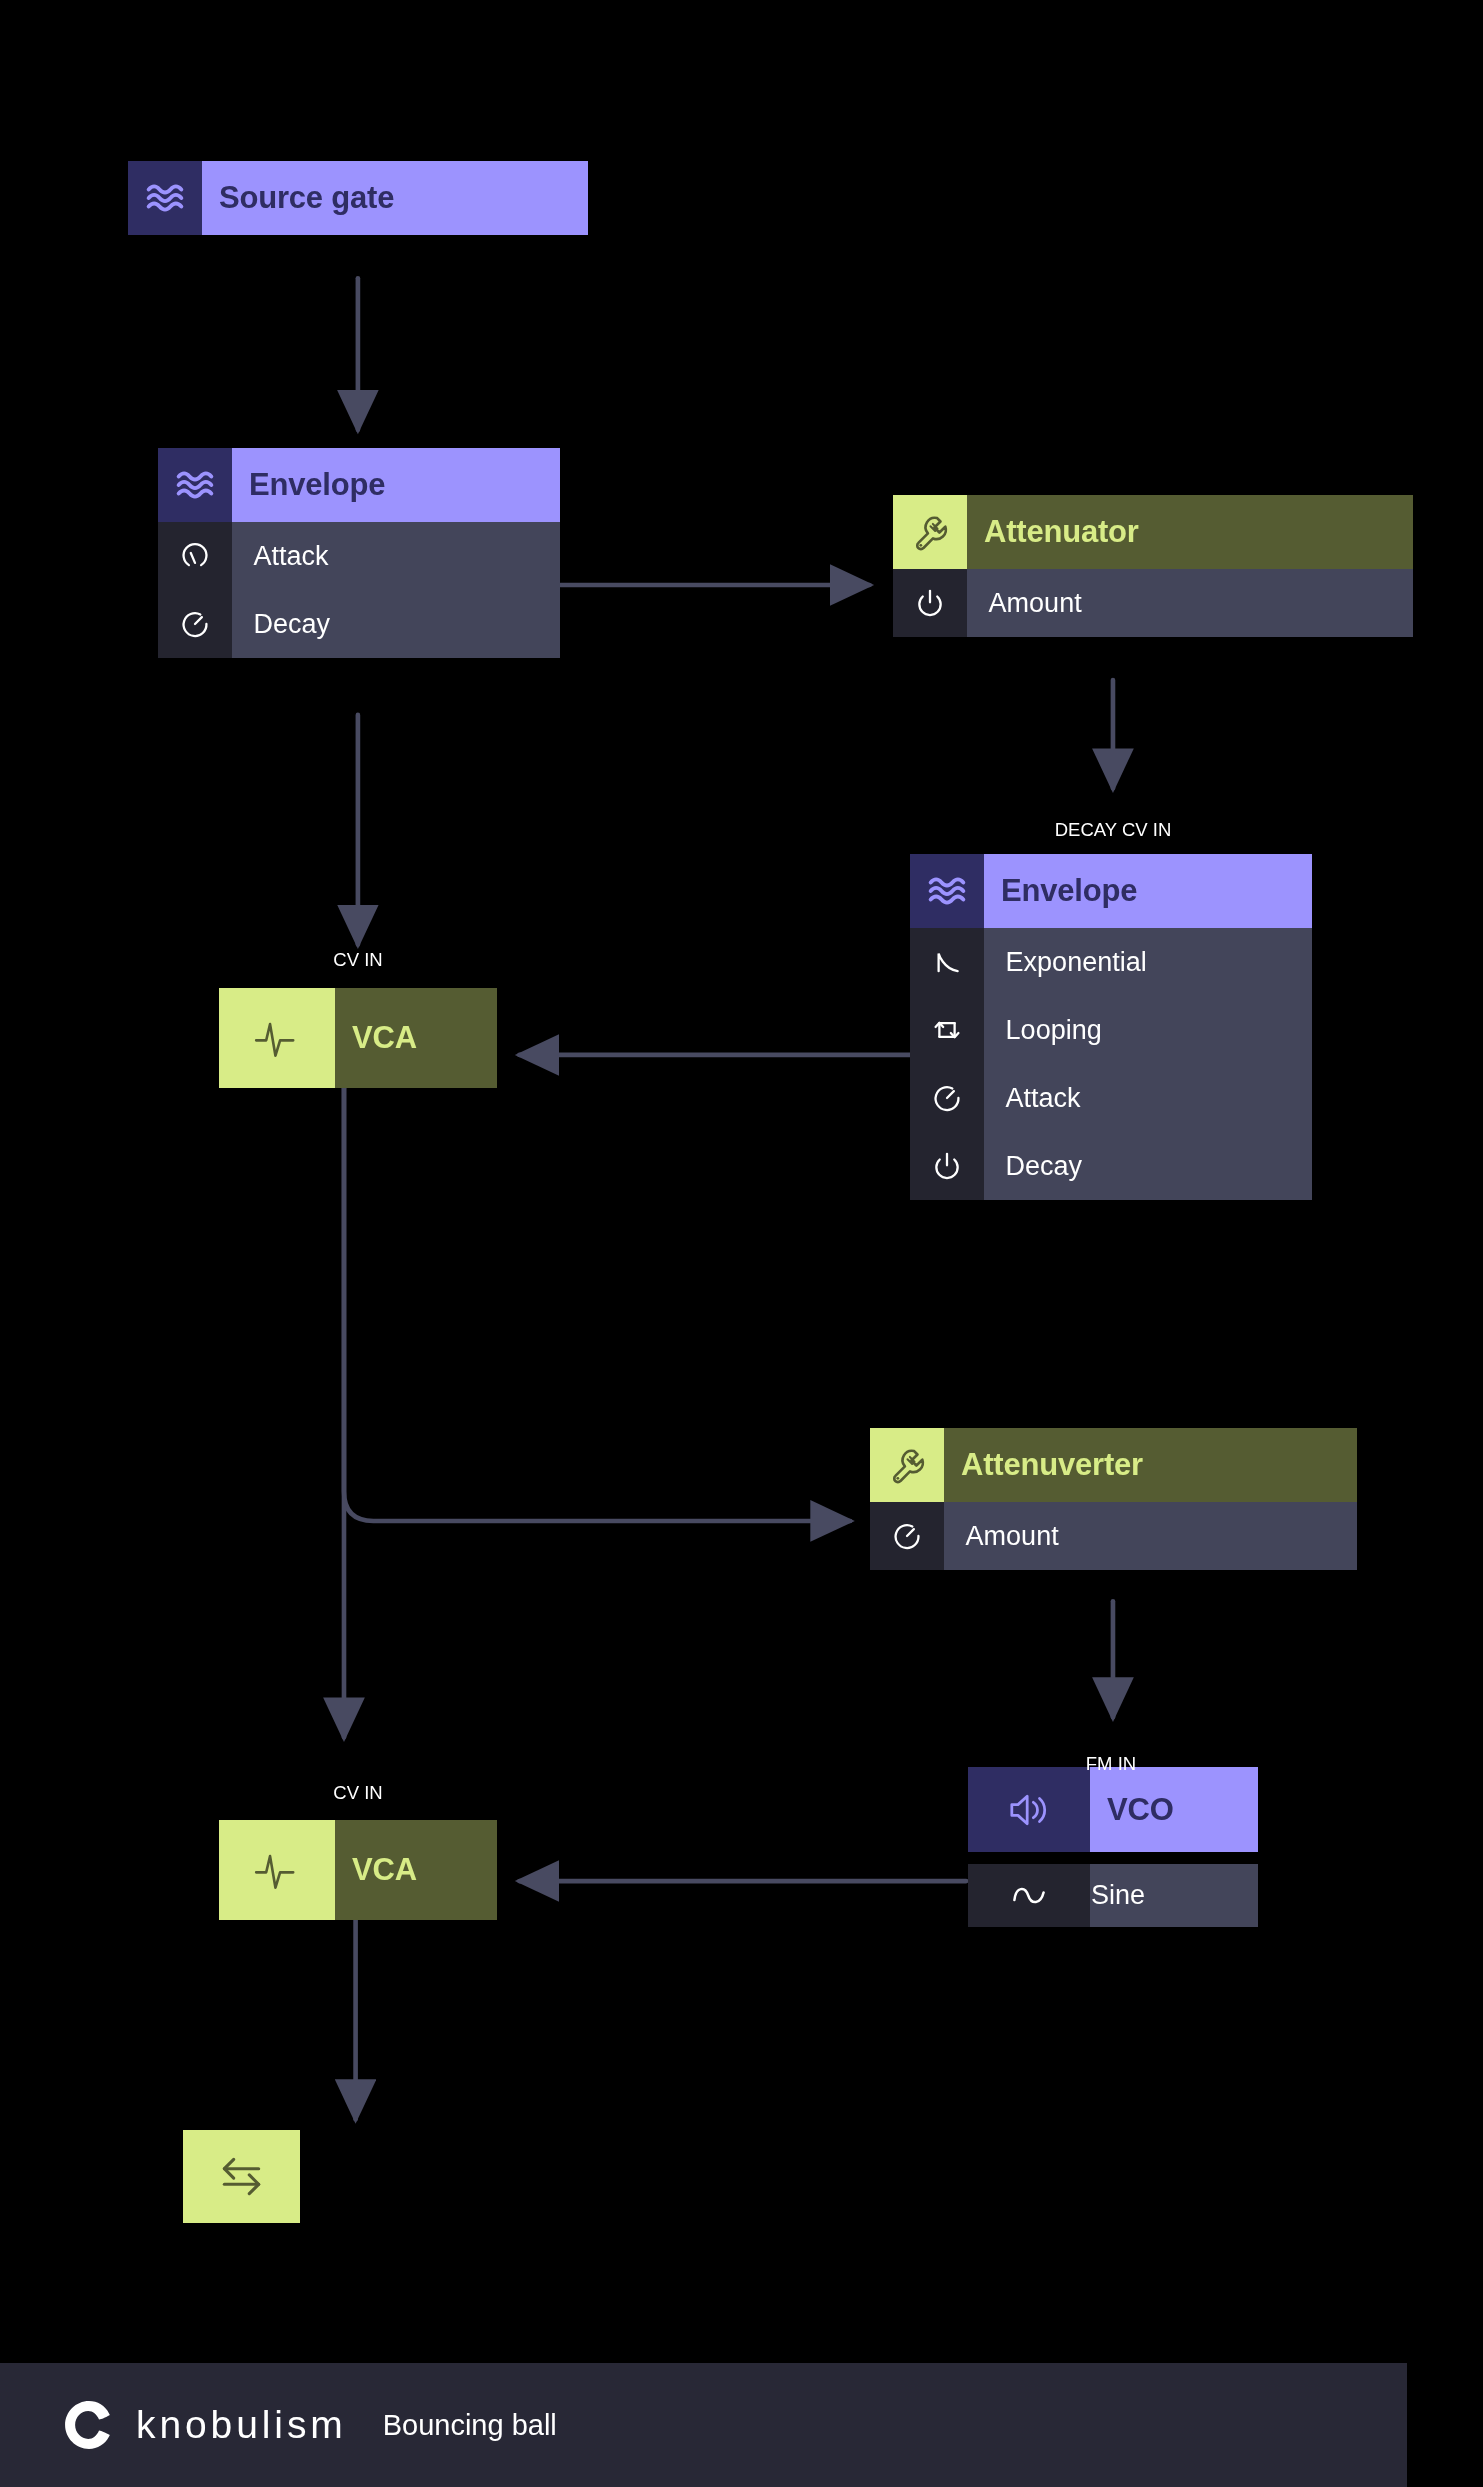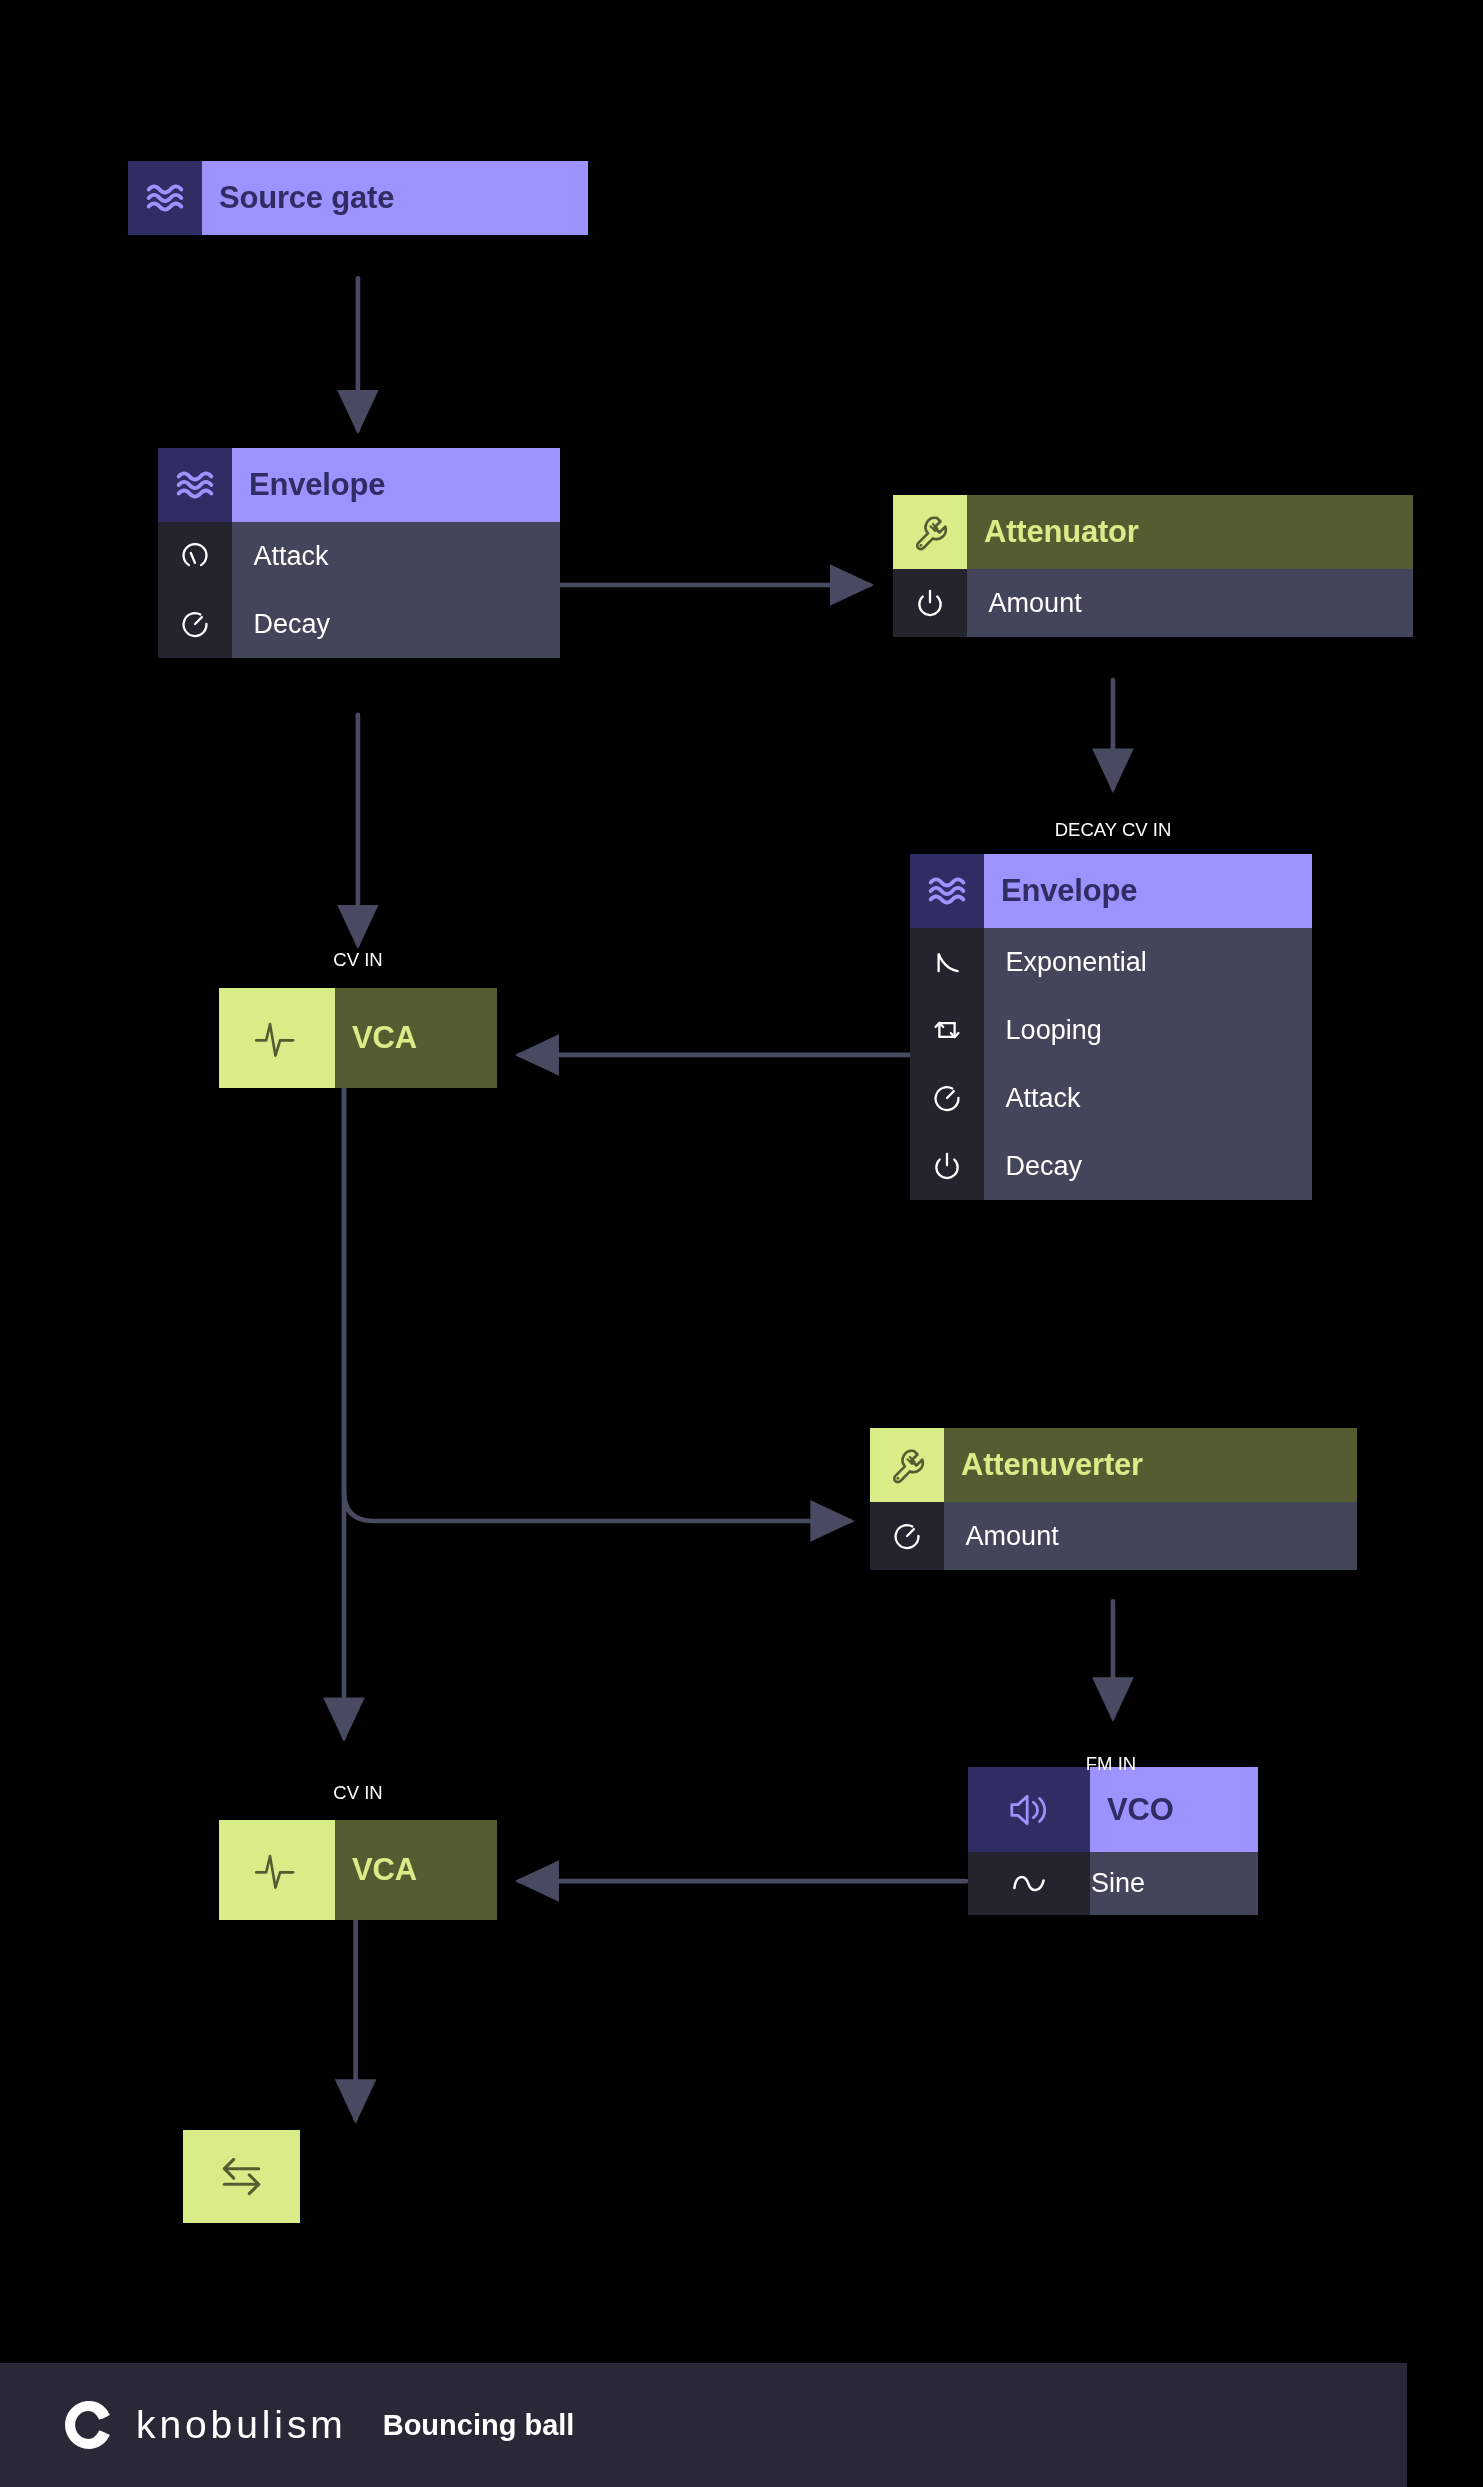--- a/index.html
+++ b/index.html
@@ -108,21 +108,21 @@
   }
   #brand-name {
     color: #ffffff;
     font-size: 39px;
     letter-spacing: 3.9px;
     margin-left: 20px;
   }
   #patch-name {
     color: #ffffff;
     font-size: 29px;
-    font-weight: bold;
+    font-weight: normal;
     margin-left: 36px;
   }
   .logo-mark { width: 54px; height: 54px; }
 </style>
 </head>
 <body>
 
 <div id="stage">
 
   <svg id="wires" viewBox="0 0 1920 3218" width="1484" height="2487">
@@ -304,21 +304,21 @@
       <div class="row-ico">
         <svg width="32" height="32" viewBox="0 0 42 42" fill="none" stroke="#ffffff" stroke-width="3" stroke-linecap="round">
           <path d="M28 8.5 A15 15 0 1 0 36 21"></path>
           <path d="M21 21 L30 12"></path>
         </svg>
       </div>
       <div class="row-lbl">Amount</div>
     </div>
   </div>
 
-  <div class="module t-purple" style="left:968px; top:1767px; width:290px;">
+  <div class="module t-purple" style="left:968px; top:1767px; width:290px;gap:12px;">
     <div class="mod-head" style="height:85px;">
       <div class="mod-ico" style="width:122px; min-width:122px;">
         <svg width="45" height="40" viewBox="0 0 58 52" fill="none" stroke="#9c93fe" stroke-width="3.6" stroke-linecap="round" stroke-linejoin="round">
           <path d="M6 19 L14 19 L26 8 L26 44 L14 33 L6 33 z"></path>
           <path d="M34 16 a12 12 0 0 1 0 20"></path>
           <path d="M42 11 a20 20 0 0 1 0 30"></path>
         </svg>
       </div>
       <div class="mod-title" style="padding-left:17px;">VCO</div>
     </div>

